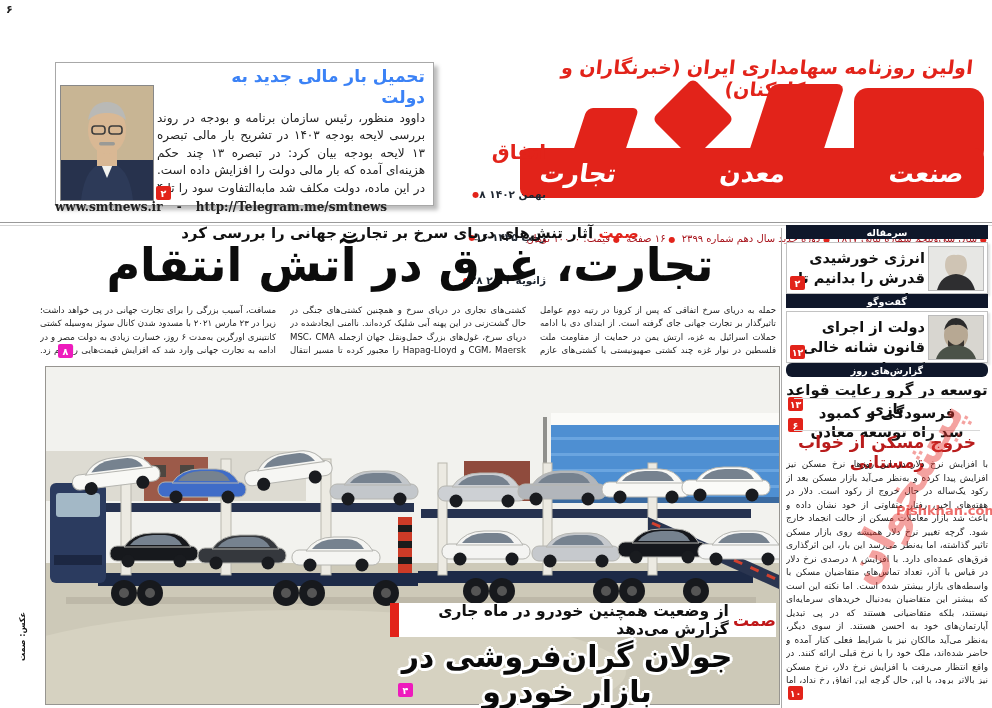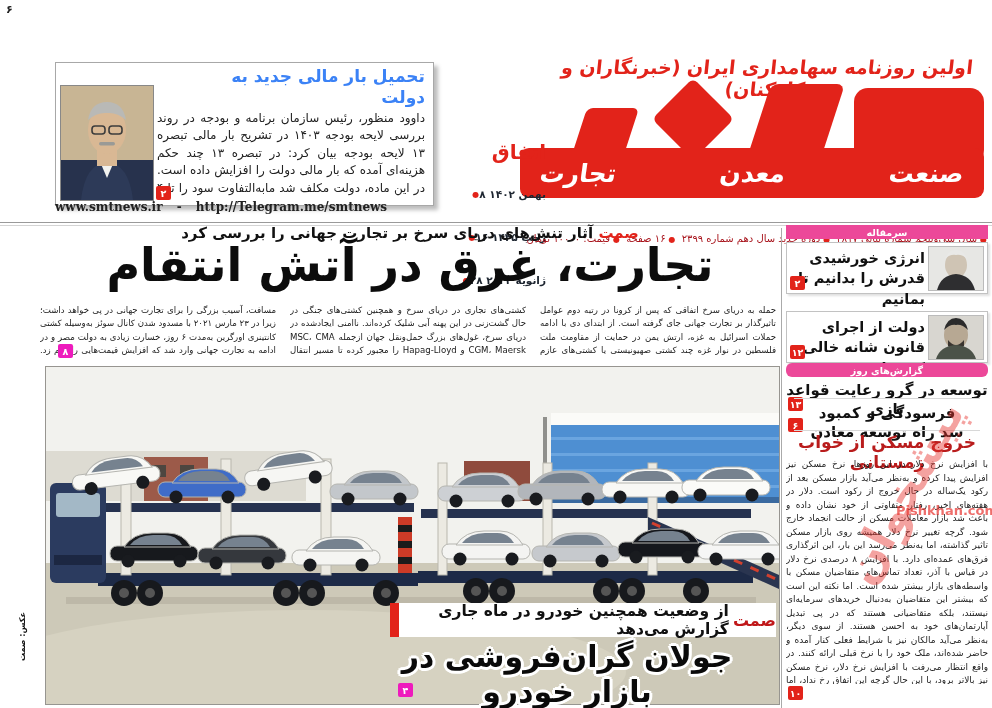--- a/index.html
+++ b/index.html
@@ -62,21 +62,21 @@
   .caption-accent{position:absolute;left:0;top:0;width:9px;height:34px;background:#e2231a;}
   .photo-title{left:318px;top:272px;width:406px;text-align:center;font-size:30px;font-weight:bold;
                color:#0a0a0a;direction:rtl;
                text-shadow:-2px -2px 0 #fff,2px -2px 0 #fff,-2px 2px 0 #fff,2px 2px 0 #fff,
                            0 3px 0 #fff,0 -3px 0 #fff,3px 0 0 #fff,-3px 0 0 #fff;}
   .photo-badge{left:352px;top:316px;}
   .photo-credit{left:18px;top:612px;font-size:8px;font-weight:bold;color:#111;
                 writing-mode:vertical-rl;transform:rotate(180deg);}
   
   .sidebar{left:786px;top:225px;width:202px;height:483px;}
-  .s-header{position:absolute;left:0;width:202px;height:14px;background:#ec4899;color:#fff;
+  .s-header{position:absolute;left:0;width:202px;height:14px;background:#0f172a;color:#fff;
             font-size:9.5px;font-weight:bold;display:flex;align-items:center;justify-content:center;direction:rtl;}
   .s-item{position:absolute;left:0;width:200px;height:50px;background:#fff;border:1px solid #c2c2c2;
           box-shadow:2px 2px 2px #e0e0e0;}
   .s-item .pic{position:absolute;right:3px;top:3px;width:54px;height:43px;overflow:hidden;border:1px solid #bbb;}
   .s-item .ttl{position:absolute;right:62px;top:5px;width:132px;font-size:14.5px;font-weight:bold;
                color:#111;line-height:1.4;text-align:right;direction:rtl;}
   .s-item .badge{position:absolute;left:3px;bottom:3px;}
   .s-report{position:absolute;left:0;width:202px;text-align:center;font-size:15px;font-weight:bold;
             color:#111;direction:rtl;line-height:1.25;}
   .s-sep{position:absolute;left:8px;width:186px;height:1px;background:#d8d8d8;}
@@ -265,20 +265,21 @@
           <rect width="54" height="43" fill="#e7e7e4"></rect>
           <ellipse cx="27" cy="18" rx="11" ry="13" fill="#cfc4b4"></ellipse>
           <path d="M16 12 Q20 2 27 3 Q34 2 38 12 Q33 7 27 8 Q21 7 16 12 Z" fill="#e9e9e7"></path>
           <path d="M8 43 Q12 28 27 27 Q42 28 46 43 Z" fill="#2e2e30"></path>
         </svg>
       </div>
       <div class="ttl">انرژی خورشیدی قدرش را بدانیم تا بمانیم</div>
       <div class="badge badge-red">۲</div>
     </div>
 
+    <div class="s-header" style="top:69px;">گفت‌وگو</div>
 
     <div class="s-item" style="top:86px;">
       <div class="pic">
         <svg width="54" height="43" viewBox="0 0 54 43">
           <rect width="54" height="43" fill="#d8d6d0"></rect>
           <ellipse cx="27" cy="19" rx="12" ry="14" fill="#b7a893"></ellipse>
           <path d="M15 14 Q18 2 27 2 Q36 2 39 14 Q33 8 27 9 Q21 8 15 14 Z" fill="#2b2b2b"></path>
           <path d="M19 24 Q27 34 35 24 L35 30 Q27 38 19 30 Z" fill="#3a3530"></path>
           <path d="M7 43 Q11 30 27 29 Q43 30 47 43 Z" fill="#4b5248"></path>
         </svg>

